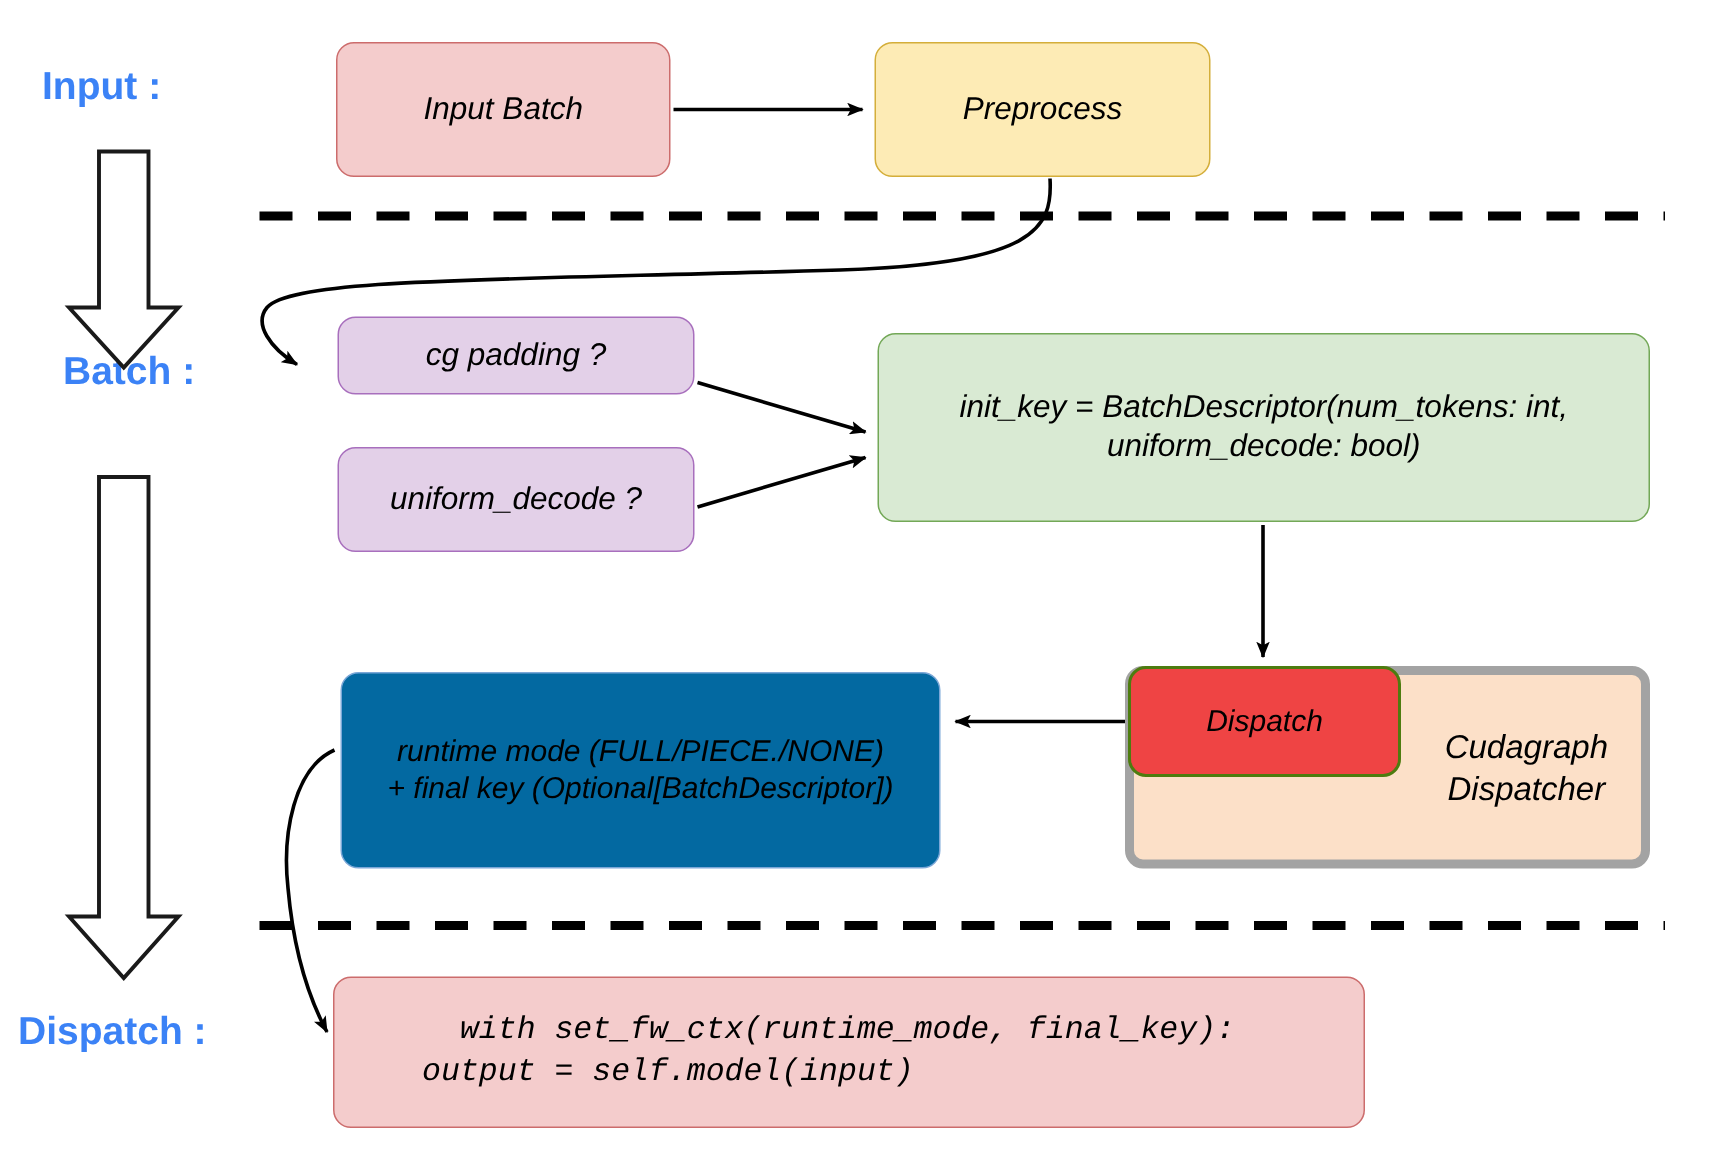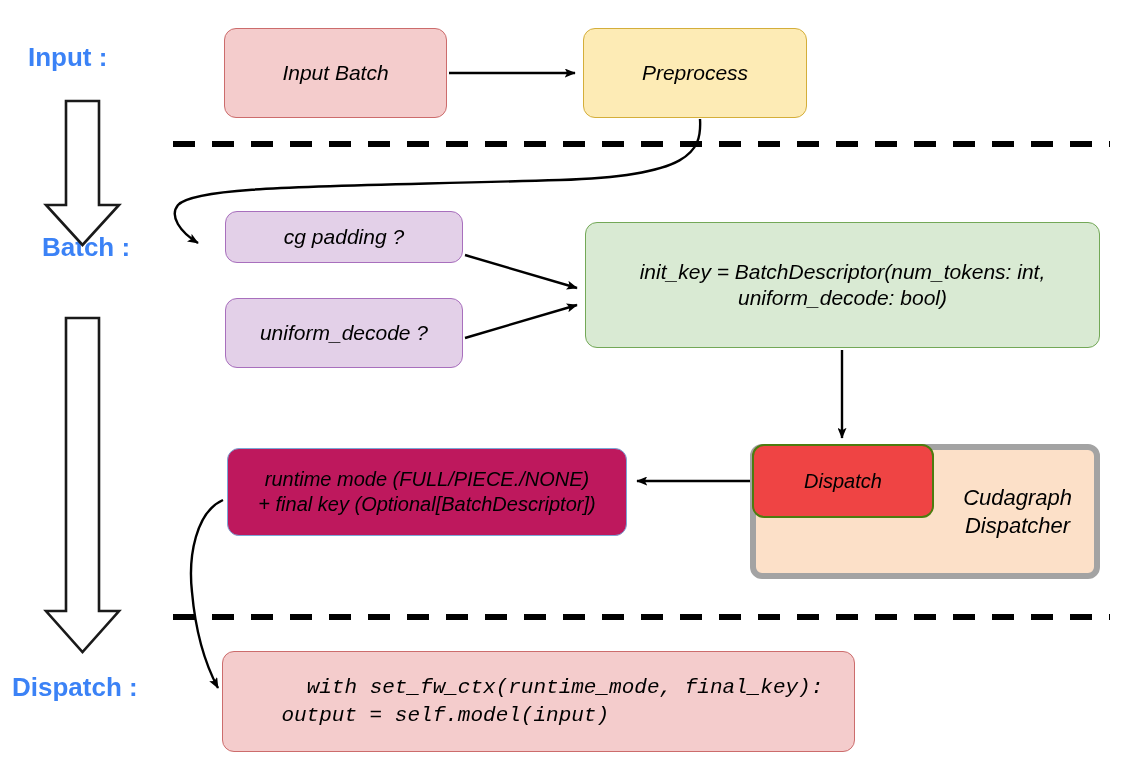--- a/index.html
+++ b/index.html
@@ -69,27 +69,27 @@
     align-items:center;justify-content:flex-end;
     padding-right:22px;
   }
   .n-dispatch{
     left:752px;top:444px;width:182px;height:74px;
     background:#ef4444;border:2px solid #4d7c0f;
     font-size:20px;
     z-index:3;
   }
   .n-runtime-mode{
-    left:227px;top:448px;width:400px;height:88px;
-    background:#be185d;border:1.6px solid #7ba7d7;
+    left:227px;top:448px;width:400px;height:131px;
+    background:#0369a1;border:1.6px solid #7ba7d7;
     font-size:20px;
     padding:0 10px;
   }
   .n-code{
-    left:222px;top:651px;width:633px;height:101px;
+    left:222px;top:651px;width:688px;height:101px;
     background:#f4cccc;border:1.6px solid #cc6c6c;
     font-family:"Liberation Mono", monospace;
     font-size:21px;
     align-items:center;justify-content:flex-start;
     text-align:left;
     padding-left:8px;
     white-space:pre;
     line-height:1.32;
   }
 

